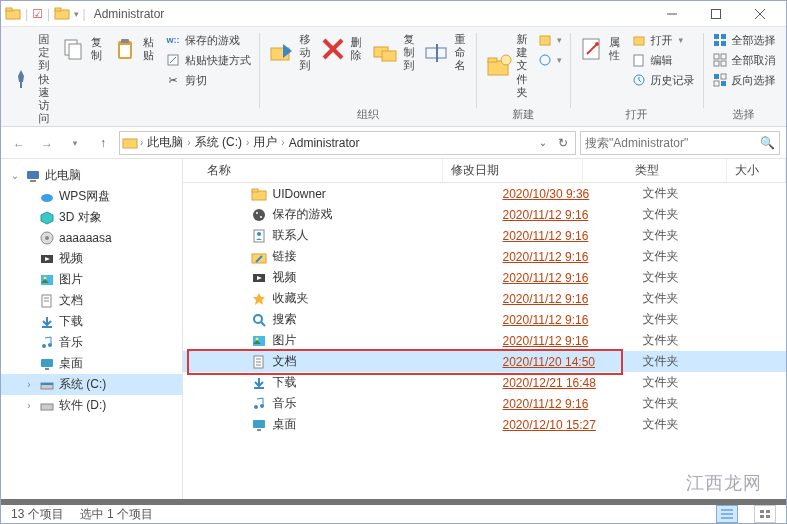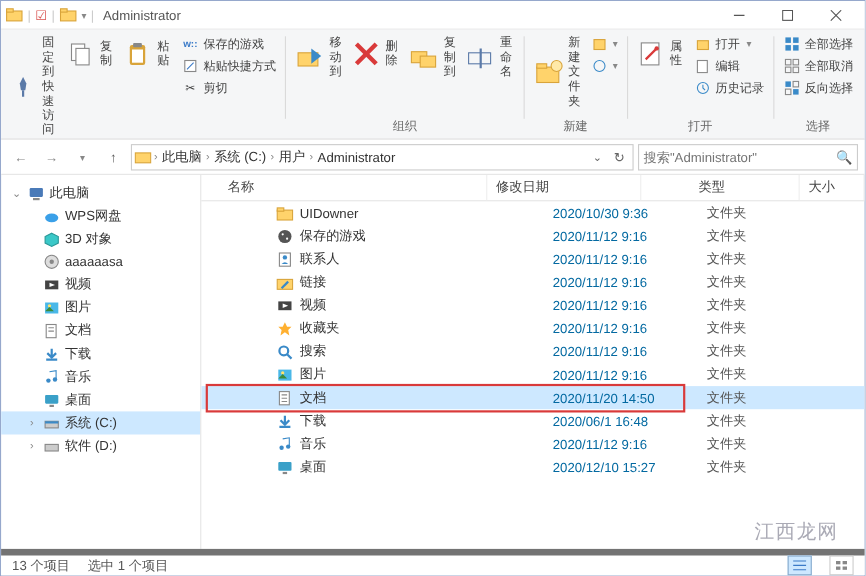--- a/index.html
+++ b/index.html
@@ -63,21 +63,21 @@
 .cols { height: 24px; display: flex; align-items: center; border-bottom: 1px solid #e5e5e5; font-size: 12px; color: #444; }
 .col { padding: 0 8px; border-right: 1px solid #eee; height: 100%; display: flex; align-items: center; }
 .col.name { width: 260px; padding-left: 24px; }
 .col.date { width: 140px; }
 .col.type { width: 100px; margin-left: 44px; }
 .col.size { flex: 1; }
 
 .filelist { flex: 1; overflow-y: auto; }
 .row { height: 21px; display: flex; align-items: center; font-size: 12px; color: #333; padding-left: 8px; justify-content: center; }
 .row .cell-name { width: 252px; display: flex; align-items: center; gap: 6px; padding-left: 8px; }
-.row .cell-date { width: 140px; padding-left: 8px; color: #0369a1; }
+.row .cell-date { width: 140px; padding-left: 8px; color: #c2410c; text-decoration: underline; }
 .row .cell-type { width: 100px; padding-left: 8px; color: #555; }
 .row.selected { background: #cde8ff; }
 .row .ficon2 { width: 16px; height: 16px; display: flex; align-items: center; justify-content: center; }
 
 .highlight-box { position: absolute; border: 2px solid #d93a3a; pointer-events: none; }
 
 
 .statusbar { height: 24px; border-top: 6px solid #737373; display: flex; align-items: center; padding: 0 10px; font-size: 12px; color: #555; gap: 16px; background: #fff; }
 .statusbar .spacer { flex: 1; }
 .viewbtn { width: 22px; height: 18px; border: 1px solid #ccc; display: flex; align-items: center; justify-content: center; }
@@ -643,21 +643,21 @@
           <div class="row">
             <div class="cell-name">
               <span class="ficon2">
                 <svg width="16" height="16">
                   <path d="M8 3 L8 10 M4 7 L8 11 L12 7" stroke="#3a8ac8" fill="none" stroke-width="2"></path>
                   <line x1="3" y1="13" x2="13" y2="13" stroke="#3a8ac8" stroke-width="2"></line>
                 </svg>
               </span>
               <span>下载</span>
             </div>
-            <div class="cell-date">2020/06/1 16:48</div>
+            <div class="cell-date">2020/12/21 16:48</div>
             <div class="cell-type">文件夹</div>
           </div>
           <div class="row">
             <div class="cell-name">
               <span class="ficon2">
                 <svg width="16" height="16">
                   <path d="M6 3 L12 2 L12 10" stroke="#3a8ac8" fill="none"></path>
                   <circle cx="5" cy="11" r="2" fill="#3a8ac8"></circle>
                   <circle cx="11" cy="10" r="2" fill="#3a8ac8"></circle>
                 </svg>

